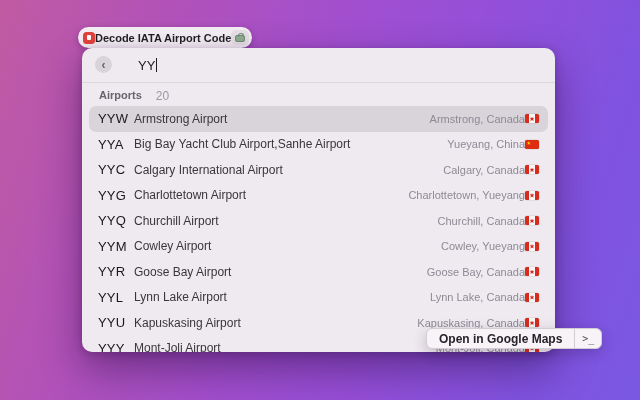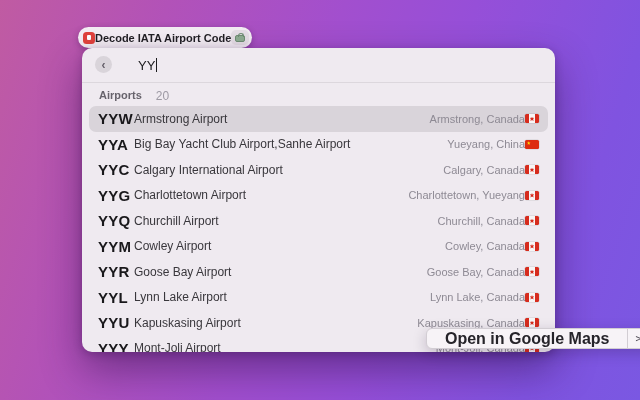--- a/index.html
+++ b/index.html
@@ -68,21 +68,21 @@
   .section-title { font-size:11px; font-weight:700; color:#67636c; }
   .section-count { font-size:12px; color:#9d99a3; }
 
   
   .rows { position:absolute; left:0; right:0; top:58px; }
   .row {
     height:25.5px; margin:0 7px; padding:0 9px; border-radius:7px;
     display:flex; align-items:center; cursor:default;
   }
   .row[data-selected="true"] { background:#d9d4da; }
-  .row .code { width:29px; font-size:15px; font-weight:700; color:#19181b; letter-spacing:.2px; }
+  .row .code { width:29px; font-size:13px; font-weight:400; color:#19181b; letter-spacing:.2px; }
   .row .name { font-size:12px; color:#39373c; margin-left:7px; white-space:nowrap; }
   .row .right { margin-left:auto; display:flex; align-items:center; }
   .row .loc { font-size:11px; color:#8e8a94; white-space:nowrap; }
 
   
   .flag { width:14px; height:9px; border-radius:1.5px; position:relative; overflow:hidden;
           box-shadow:0 0 0 .5px rgba(0,0,0,.12); flex:none; }
   .flag[data-country="ca"] {
     background:linear-gradient(90deg,#d62c1e 0 27%,#f7f5f5 27% 73%,#d62c1e 73% 100%);
   }
@@ -97,21 +97,21 @@
     clip-path:polygon(50% 0,63% 33%,100% 38%,72% 60%,82% 100%,50% 76%,18% 100%,28% 60%,0 38%,37% 33%);
   }
 
   
   .tooltip {
     position:absolute; left:426px; top:328px; height:21px; z-index:5;
     display:flex; align-items:center;
     background:#f7f3f7; border:1px solid #d2cdd3; border-radius:6px;
     box-shadow:0 4px 14px rgba(30,10,45,.22);
   }
-  .tooltip-label { font-size:16px; font-weight:700; color:#26242a; padding:0 18px; white-space:nowrap; }
+  .tooltip-label { font-size:12px; font-weight:700; color:#26242a; padding:0 12px; white-space:nowrap; }
   .tooltip-sep { width:1px; align-self:stretch; background:#d2cdd3; }
   .tooltip-key { width:26px; text-align:center; font-family:"DejaVu Sans Mono",monospace;
                  font-size:10px; color:#4e4a54; }
 </style>
 </head>
 <body>
 
 <div class="pill">
   <button class="stop-btn">
       <span class="sq"></span>
@@ -184,21 +184,21 @@
       <span class="right">
           <span class="loc">Churchill, Canada</span>
           <span class="flag" data-country="ca"></span>
         </span>
     </div>
 
     <div class="row">
       <span class="code">YYM</span>
       <span class="name">Cowley Airport</span>
       <span class="right">
-          <span class="loc">Cowley, Canada</span>
+          <span class="loc">Cowley, Yueyang</span>
           <span class="flag" data-country="ca"></span>
         </span>
     </div>
 
     <div class="row">
       <span class="code">YYR</span>
       <span class="name">Goose Bay Airport</span>
       <span class="right">
           <span class="loc">Goose Bay, Canada</span>
           <span class="flag" data-country="ca"></span>

